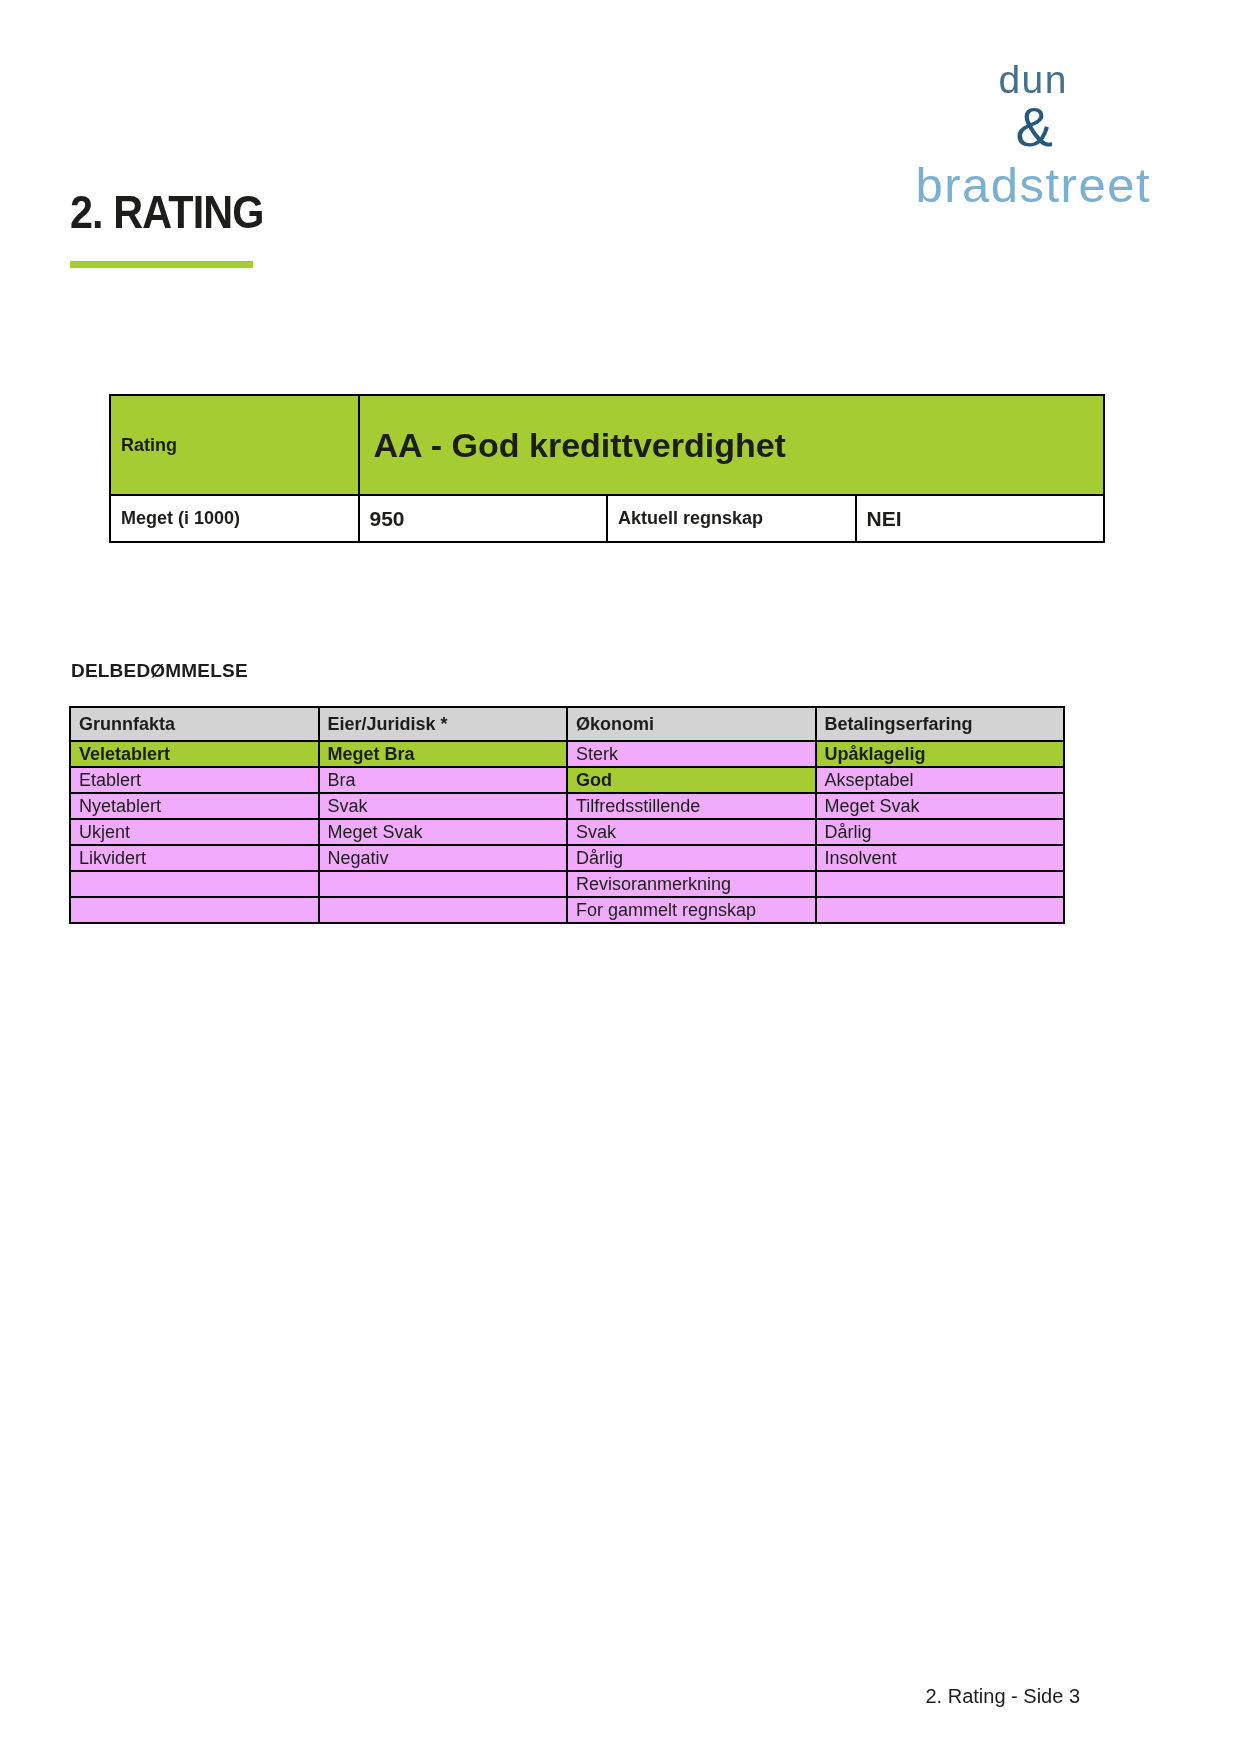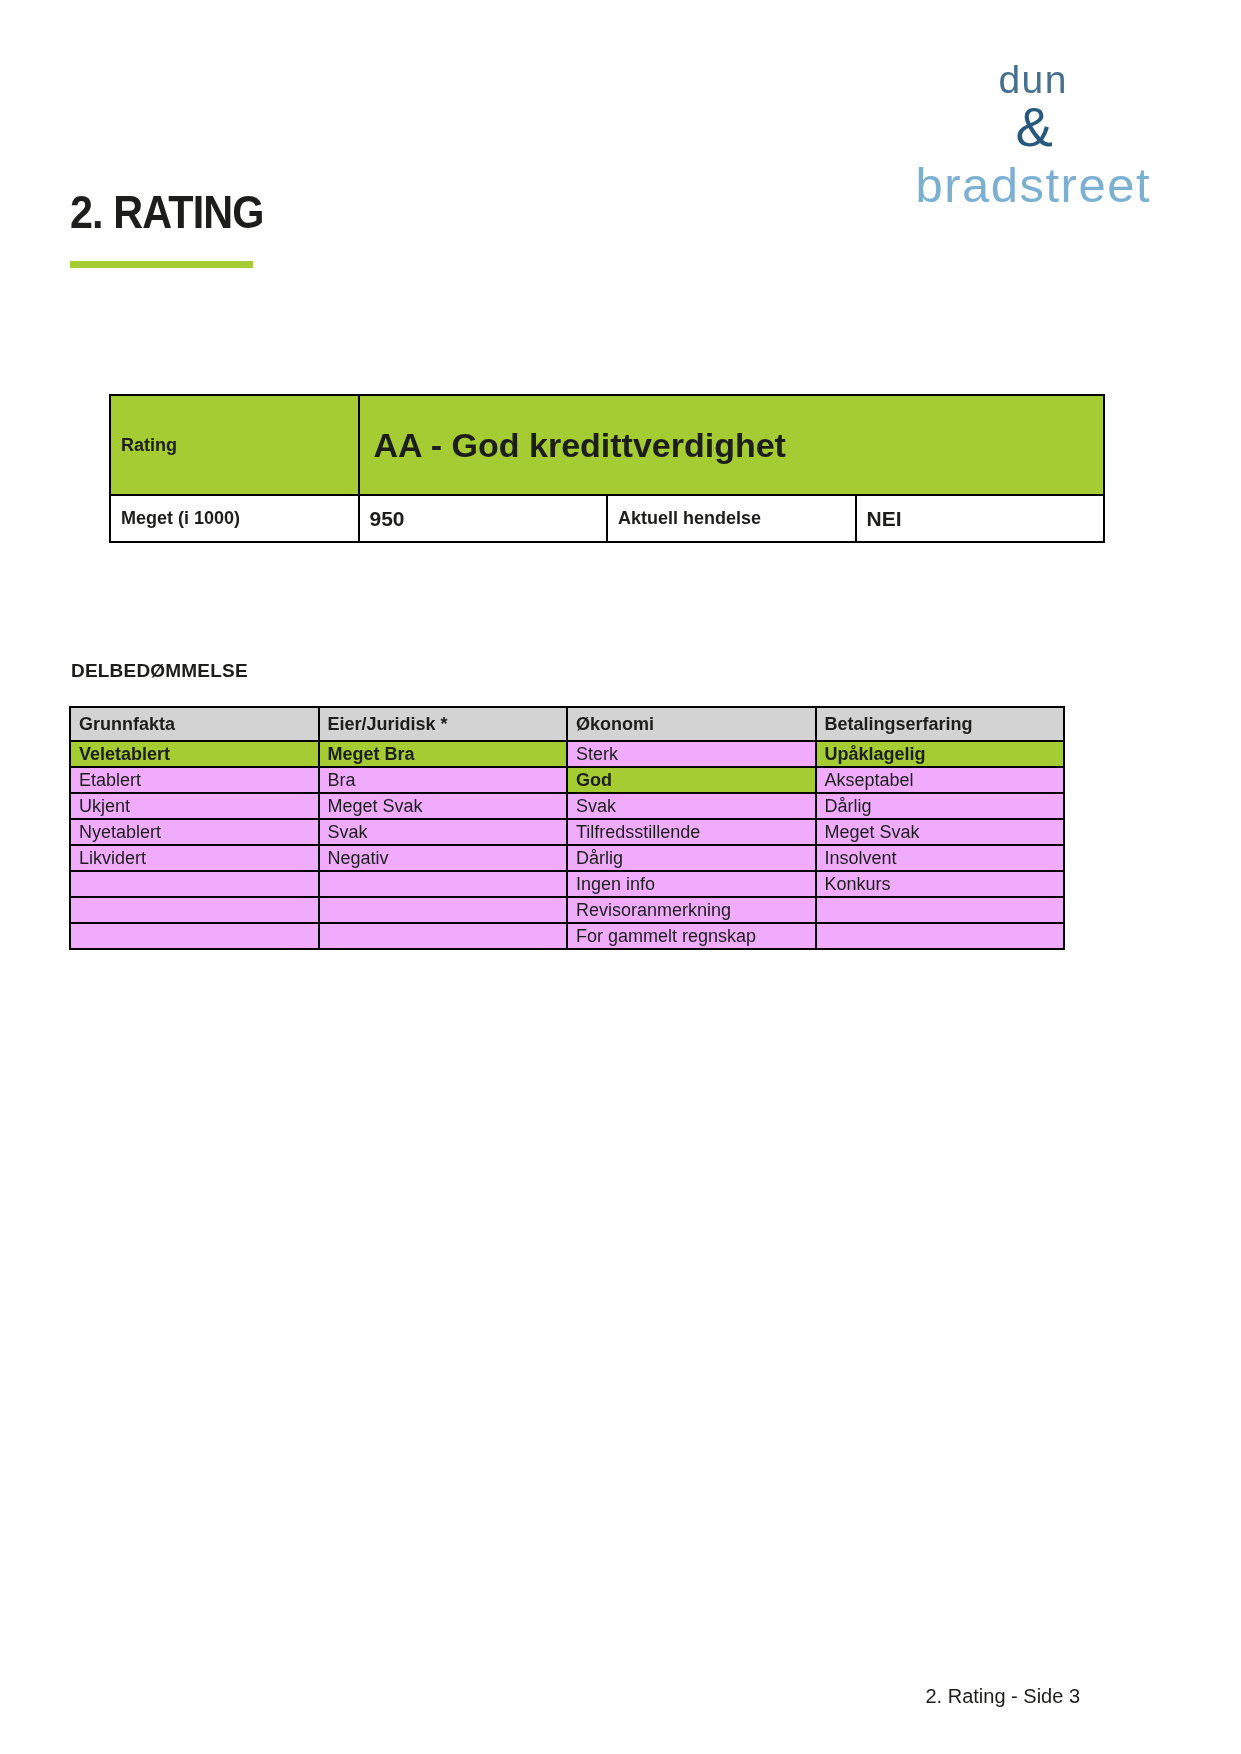--- a/index.html
+++ b/index.html
@@ -73,21 +73,21 @@
         <col style="width:248.5px">
       </colgroup>
     <tbody>
         <tr class="row-top">
       <td class="cell-green rating-label">Rating</td>
       <td class="cell-green rating-value" colspan="3">AA - God kredittverdighet</td>
     </tr>
     <tr class="row-bottom">
       <td class="small-label">Meget (i 1000)</td>
       <td class="big-value">950</td>
-      <td class="small-label">Aktuell hendelse</td>
+      <td class="small-label">Aktuell regnskap</td>
       <td class="big-value">NEI</td>
     </tr>
   </tbody>
     </table>
 
   <div class="section-label">DELBEDØMMELSE</div>
 
   <table class="assess-table">
     <colgroup>
         <col style="width:248.5px">
@@ -110,42 +110,36 @@
           <td>Sterk</td>
           <td class="sel">Upåklagelig</td>
         </tr>
         <tr>
           <td>Etablert</td>
           <td>Bra</td>
           <td class="sel">God</td>
           <td>Akseptabel</td>
         </tr>
         <tr>
+          <td>Nyetablert</td>
+          <td>Svak</td>
+          <td>Tilfredsstillende</td>
+          <td>Meget Svak</td>
+        </tr>
+        <tr>
           <td>Ukjent</td>
           <td>Meget Svak</td>
           <td>Svak</td>
           <td>Dårlig</td>
         </tr>
         <tr>
-          <td>Nyetablert</td>
-          <td>Svak</td>
-          <td>Tilfredsstillende</td>
-          <td>Meget Svak</td>
-        </tr>
-        <tr>
           <td>Likvidert</td>
           <td>Negativ</td>
           <td>Dårlig</td>
           <td>Insolvent</td>
-        </tr>
-        <tr>
-          <td></td>
-          <td></td>
-          <td>Ingen info</td>
-          <td>Konkurs</td>
         </tr>
         <tr>
           <td></td>
           <td></td>
           <td>Revisoranmerkning</td>
           <td></td>
         </tr>
         <tr>
           <td></td>
           <td></td>

